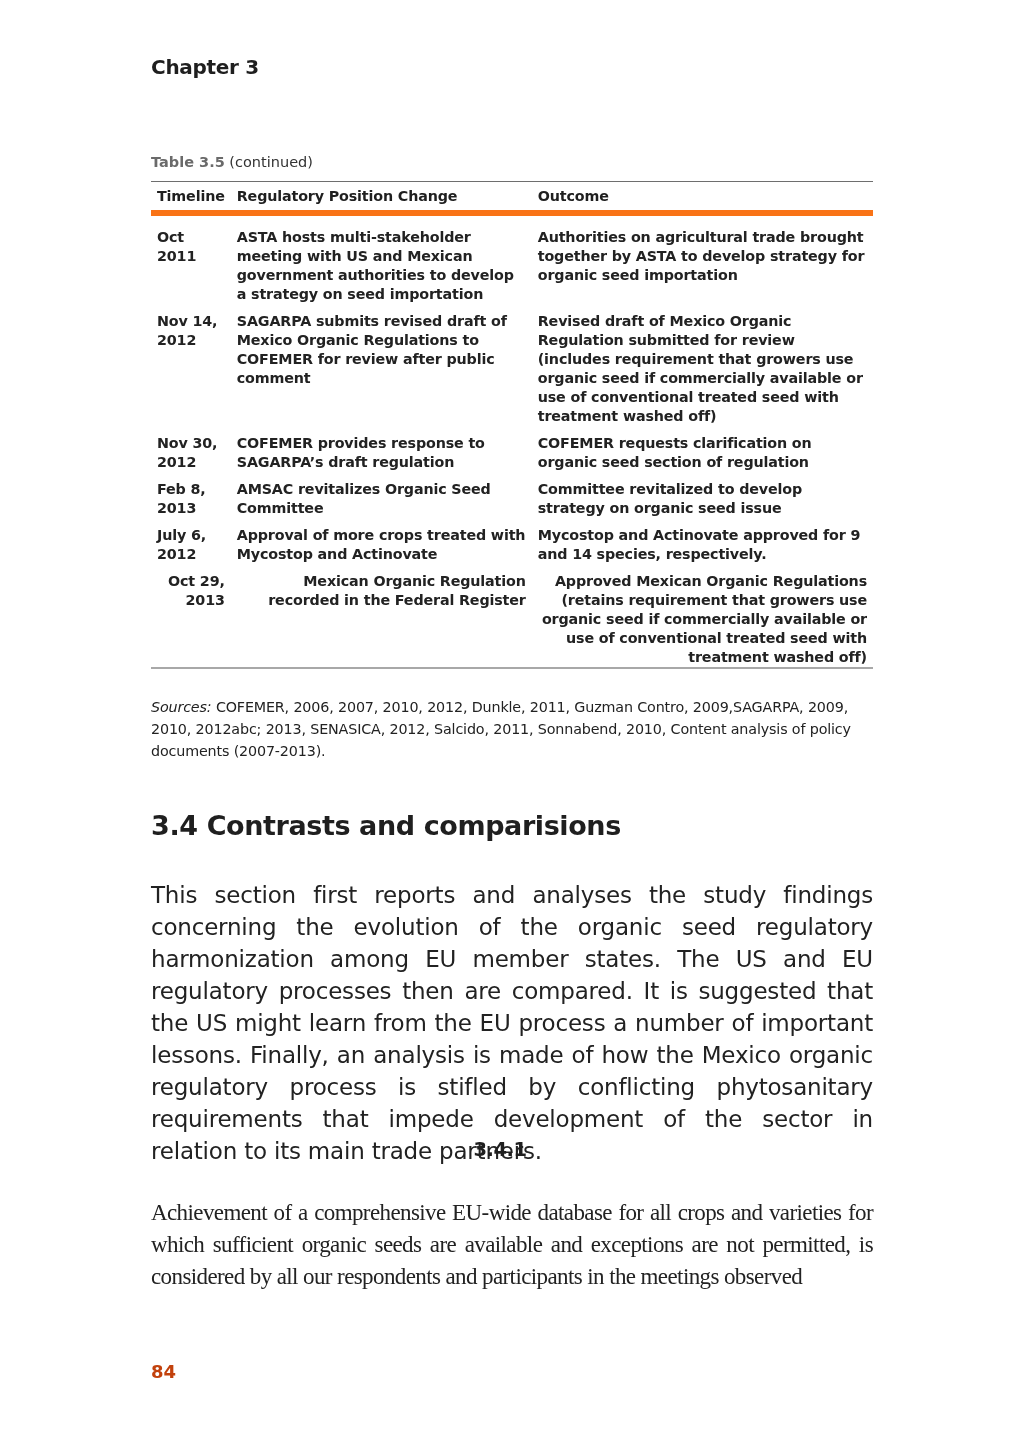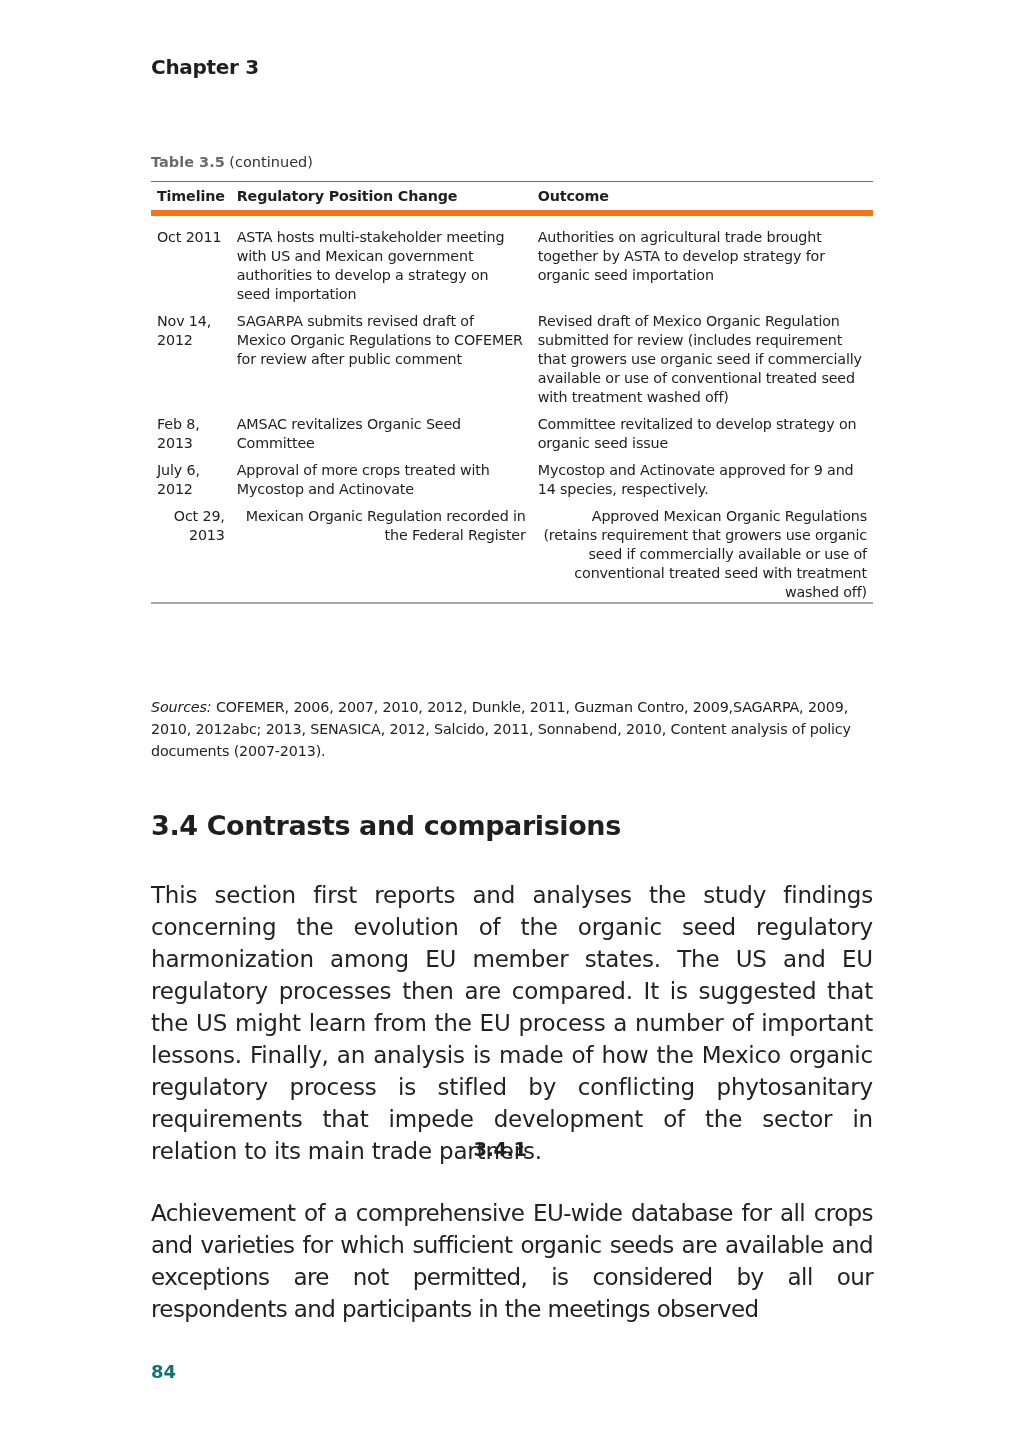--- a/index.html
+++ b/index.html
@@ -57,20 +57,21 @@
       font-weight: bold;
       padding: 5px 6px 4px 6px;
       border-top: 1.5px solid #6e6e6e;
       border-bottom: 6px solid #f97316;
       vertical-align: top;
       color: #1f1f1f;
     }
     table.reg-table tbody td {
       vertical-align: top;
       padding: 0 6px 8px 6px;
+      font-weight: bold;
     }
     table.reg-table tbody tr:first-child td {
       padding-top: 12px;
     }
     table.reg-table tbody tr:last-child td {
       border-bottom: 2px solid #a8a8a8;
       padding-bottom: 0;
       text-align: right;
     }
     .col-time { width: 66px; }
@@ -117,28 +118,28 @@
       line-height: 32px;
       font-weight: bold;
       color: #1f1f1f;
       margin: 0;
       display: flex;
       letter-spacing: -0.5px;
       justify-content: center;
     }
     .subsection-heading .num { width: 77px; flex: none; }
     .subsection-heading .title { flex: 1; }
-    .para-2 { top: 1197px; letter-spacing: -0.6px; }
+    .para-2 { top: 1197px; letter-spacing: -0.6px; font-family: Liberation Serif, serif; }
     .page-number {
       position: absolute;
       top: 1361px;
       left: 0;
       font-size: 18px;
       font-weight: bold;
-      color: #0f766e;
+      color: #c2410c;
     }
   </style>
 </head>
 <body>
 
 <div class="page">
 
   <div class="running-head">Chapter 3</div>
 
   <div class="table-caption">
@@ -158,20 +159,25 @@
         <td>Oct 2011</td>
         <td>ASTA hosts multi-stakeholder meeting with US and Mexican government authorities to develop a strategy on seed importation</td>
         <td>Authorities on agricultural trade brought together by ASTA to develop strategy for organic seed importation</td>
       </tr>
       <tr>
         <td>Nov 14, 2012</td>
         <td>SAGARPA submits revised draft of Mexico Organic Regulations to COFEMER for review after public comment</td>
         <td>Revised draft of Mexico Organic Regulation submitted for review (includes requirement that growers use organic seed if commercially available or use of conventional treated seed with treatment washed off)</td>
       </tr>
       <tr>
+        <td>Nov 30, 2012</td>
+        <td>COFEMER provides response to SAGARPA’s draft regulation</td>
+        <td>COFEMER requests clarification on organic seed section of regulation</td>
+      </tr>
+      <tr>
         <td>Feb 8, 2013</td>
         <td>AMSAC revitalizes Organic Seed Committee</td>
         <td>Committee revitalized to develop strategy on organic seed issue</td>
       </tr>
       <tr>
         <td>July 6, 2012</td>
         <td>Approval of more crops treated with Mycostop and Actinovate</td>
         <td>Mycostop and Actinovate approved for 9 and 14 species, respectively.</td>
       </tr>
       <tr>

